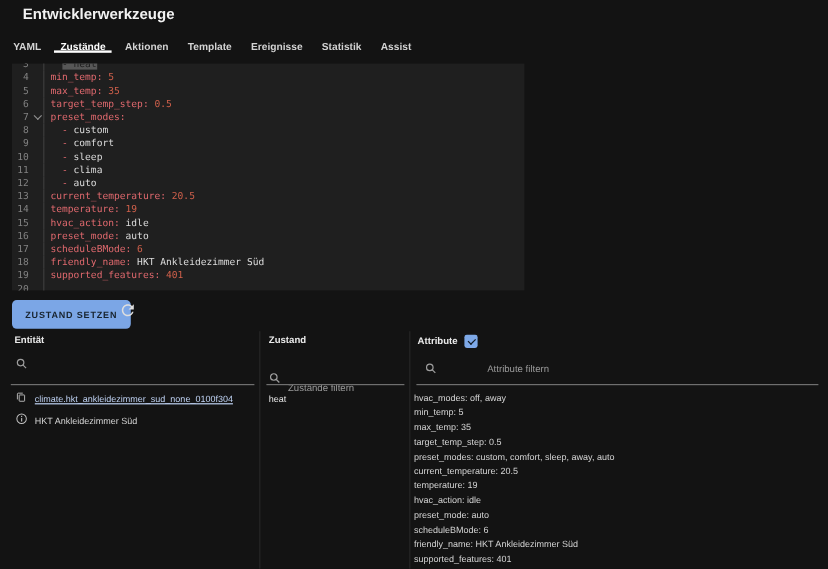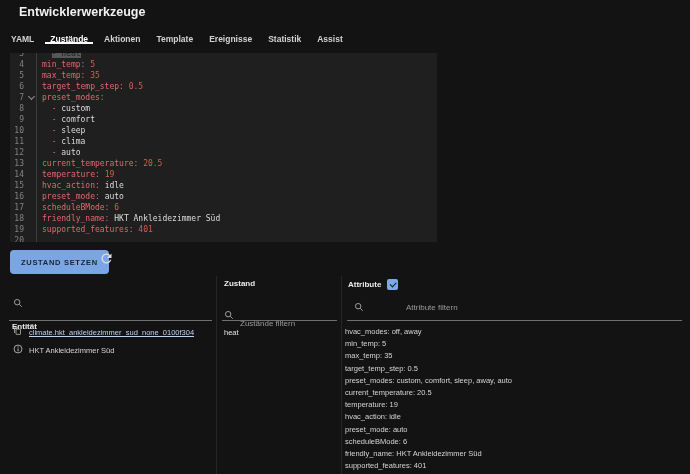--- a/index.html
+++ b/index.html
@@ -157,21 +157,21 @@
 <button class="abs set-state-btn">ZUSTAND SETZEN</button>
 <button class="abs refresh-btn">
   <svg width="15" height="15" viewBox="0 0 24 24">
       <path fill="#dedede" d="M17.65 6.35C16.2 4.9 14.21 4 12 4c-4.42 0-7.99 3.58-7.99 8s3.57 8 7.99 8c3.73 0 6.84-2.55 7.73-6h-2.08c-.82 2.33-3.04 4-5.65 4-3.31 0-6-2.69-6-6s2.69-6 6-6c1.66 0 3.14.69 4.22 1.78L13 11h7V4l-2.35 2.35z"></path>
     </svg>
 </button>
 
 <div class="abs vline" style="left:216px;"></div>
 <div class="abs vline" style="left:341px;"></div>
 
-<div class="abs th" style="left:12px;margin-top:43px;">
+<div class="abs th" style="left:12px;">
   <span>Entität</span>
 </div>
 <div class="abs th" style="left:224px;">
   <span>Zustand</span>
 </div>
 <div class="abs th" style="left:348px;">
   <span>Attribute</span>
   <span class="checkbox"></span>
 </div>
 

